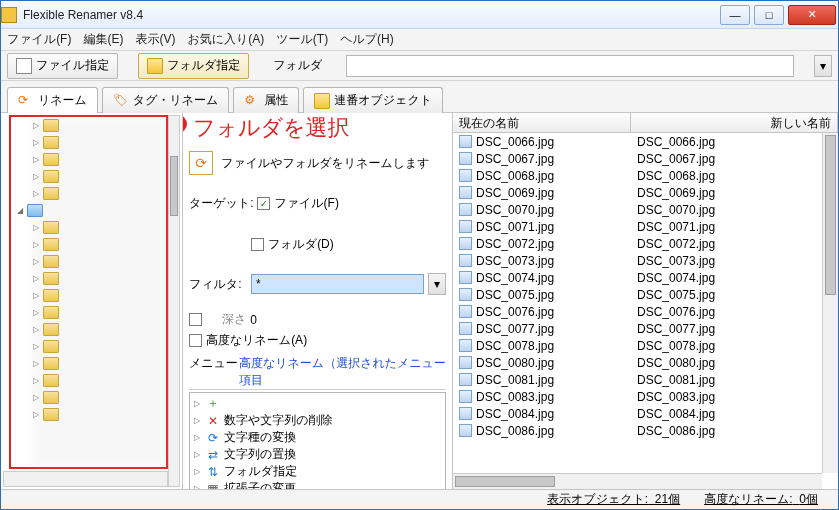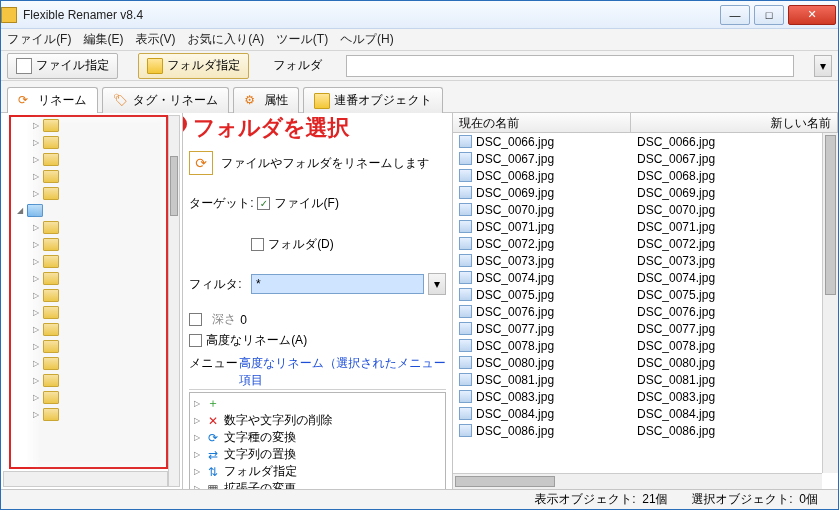--- a/index.html
+++ b/index.html
@@ -42,31 +42,31 @@
   .tree-row .tri { width: 8px; height: 8px; margin-right: 2px; color: #777; font-size: 8px; line-height: 8px; }
   .tree-row .folder { width: 16px; height: 13px; background: linear-gradient(#ffe69a,#f3c737); border: 1px solid #caa01b; border-radius: 1px; }
   .tree-row.lvl1 { padding-left: 6px; }
   .tree-row.lvl2 { padding-left: 22px; }
   .tree-scroll-h { position: absolute; left: 2px; right: 14px; bottom: 2px; height: 16px; background: #f0f0f0; border: 1px solid #ccc; }
   .tree-scroll-v { position: absolute; top: 2px; right: 2px; bottom: 2px; width: 12px; background: #f0f0f0; border: 1px solid #ccc; }
   .tree-scroll-thumb { position: absolute; top: 40px; left: 1px; right: 1px; height: 60px; background: #c8c8c8; border: 1px solid #9e9e9e; }
 
   
   .opts-panel { width: 270px; border-right: 1px solid #c5c5c5; padding: 6px; position: relative; background: #fff; overflow: hidden; }
-  .overlay-label { position: absolute; top: 0px; left: 10px; font-size: 22px; color: #e02424; font-weight: bold; z-index: 5; pointer-events: none; }
+  .overlay-label { position: absolute; top: 0px; left: 10px; font-size: 22px; color: #e02424; font-weight: normal; z-index: 5; pointer-events: none; }
   .badge { position: absolute; top: 2px; left: -14px; width: 18px; height: 18px; background: #e02424; border-radius: 50%; color: #fff; display: flex; align-items: center; justify-content: center; font-size: 11px; z-index: 6; }
   .opts-header { display: flex; align-items: center; gap: 8px; margin: 32px 0 10px 0; }
   .opts-header .icon { width: 24px; height: 24px; border: 1px solid #cfa53a; background: #fff; display: flex; align-items: center; justify-content: center; color: #e37a1a; font-size: 14px; }
   .opts-row { display: flex; align-items: center; margin: 16px 0; gap: 4px; }
   .opts-row label { min-width: 58px; }
   .opts-row input[type=text] { flex: 1; height: 20px; border: 1px solid #7aa2cf; padding: 0 4px; }
   .opts-row .blue { background: #cfe4ff; }
   .checkrow { display: flex; align-items: center; gap: 4px; margin: 4px 0; }
   .checkrow .cb { width: 13px; height: 13px; border: 1px solid #7a7a7a; background: #fff; display: flex; align-items: center; justify-content: center; font-size: 10px; color: #2a7c2a; }
-  .checkrow .depth-label { color: #888; margin-left: 6px; text-align: center; }
+  .checkrow .depth-label { color: #888; margin-left: 16px; text-align: center; }
   .menu-header { display: flex; margin-top: 6px; border-bottom: 1px solid #d0d0d0; }
   .menu-header span:first-child { width: 50px; }
   .menu-header span:last-child { flex: 1; color: #1d4ed8; }
   .menu-tree { border: 1px solid #b6b6b6; height: 120px; margin-top: 2px; padding: 2px 4px; overflow: hidden; }
   .menu-tree .row { display: flex; align-items: center; height: 17px; gap: 4px; }
   .menu-tree .tri { width: 8px; font-size: 8px; color: #777; }
   .menu-tree .icon { width: 14px; height: 14px; display: flex; align-items: center; justify-content: center; font-size: 12px; }
   .ic-add { color: #2a9b2a; } .ic-del { color: #d22; } .ic-conv { color: #1a7bd6; } .ic-swap { color: #1a7bd6; } .ic-num { color: #1a7bd6; } .ic-ext { color: #555; }
 
   
@@ -80,21 +80,21 @@
   .list-row { display: flex; height: 17px; align-items: center; }
   .list-row .cell1 { width: 178px; padding-left: 6px; display: flex; align-items: center; gap: 4px; }
   .list-row .cell2 { flex: 1; padding-left: 6px; }
   .file-icon { width: 13px; height: 13px; background: linear-gradient(#e6f0ff,#bcd4ef); border: 1px solid #7aa2cf; }
   .list-scroll-v { position: absolute; top: 0; right: 0; bottom: 16px; width: 16px; background: #f0f0f0; border-left: 1px solid #ccc; }
   .list-scroll-v .thumb { position: absolute; top: 2px; left: 2px; right: 2px; height: 160px; background: #c8c8c8; border: 1px solid #9e9e9e; }
   .list-scroll-h { position: absolute; left: 0; right: 16px; bottom: 0; height: 16px; background: #f0f0f0; border-top: 1px solid #ccc; }
   .list-scroll-h .thumb { position: absolute; left: 2px; top: 2px; bottom: 2px; width: 100px; background: #c8c8c8; border: 1px solid #9e9e9e; }
 
   
-  .statusbar { position: absolute; left: 0; right: 0; bottom: 0; height: 20px; background: #f4f4f4; border-top: 1px solid #c5c5c5; display: flex; align-items: center; justify-content: flex-end; padding: 0 20px; gap: 24px; }
+  .statusbar { position: absolute; left: 0; right: 0; bottom: 0; height: 20px; background: #f4f4f4; border-top: 1px solid #c5c5c5; display: flex; align-items: center; justify-content: flex-end; padding: 0 20px; gap: 24px; text-decoration: underline; }
 
   .icon-generic { width:16px; height:16px; display:inline-block; }
   .ic-file { background: #fff; border: 1px solid #888; position: relative; }
   .ic-folder { background: linear-gradient(#ffe69a,#f3c737); border: 1px solid #caa01b; border-radius:1px; }
 </style>
 </head>
 <body>
 
 <div class="titlebar">
   <div class="app-icon"></div>
@@ -448,14 +448,14 @@
       <div class="list-scroll-h">
           <div class="thumb"></div>
         </div>
     </div>
   </div>
 
 </div>
 
 <div class="statusbar">
   <span><span>表示オブジェクト:</span>&nbsp;&nbsp;<span>21個</span></span>
-  <span><span>選択オブジェクト:</span>&nbsp;&nbsp;<span>0個</span></span>
+  <span><span>高度なリネーム:</span>&nbsp;&nbsp;<span>0個</span></span>
 </div>
 
 </body></html>

